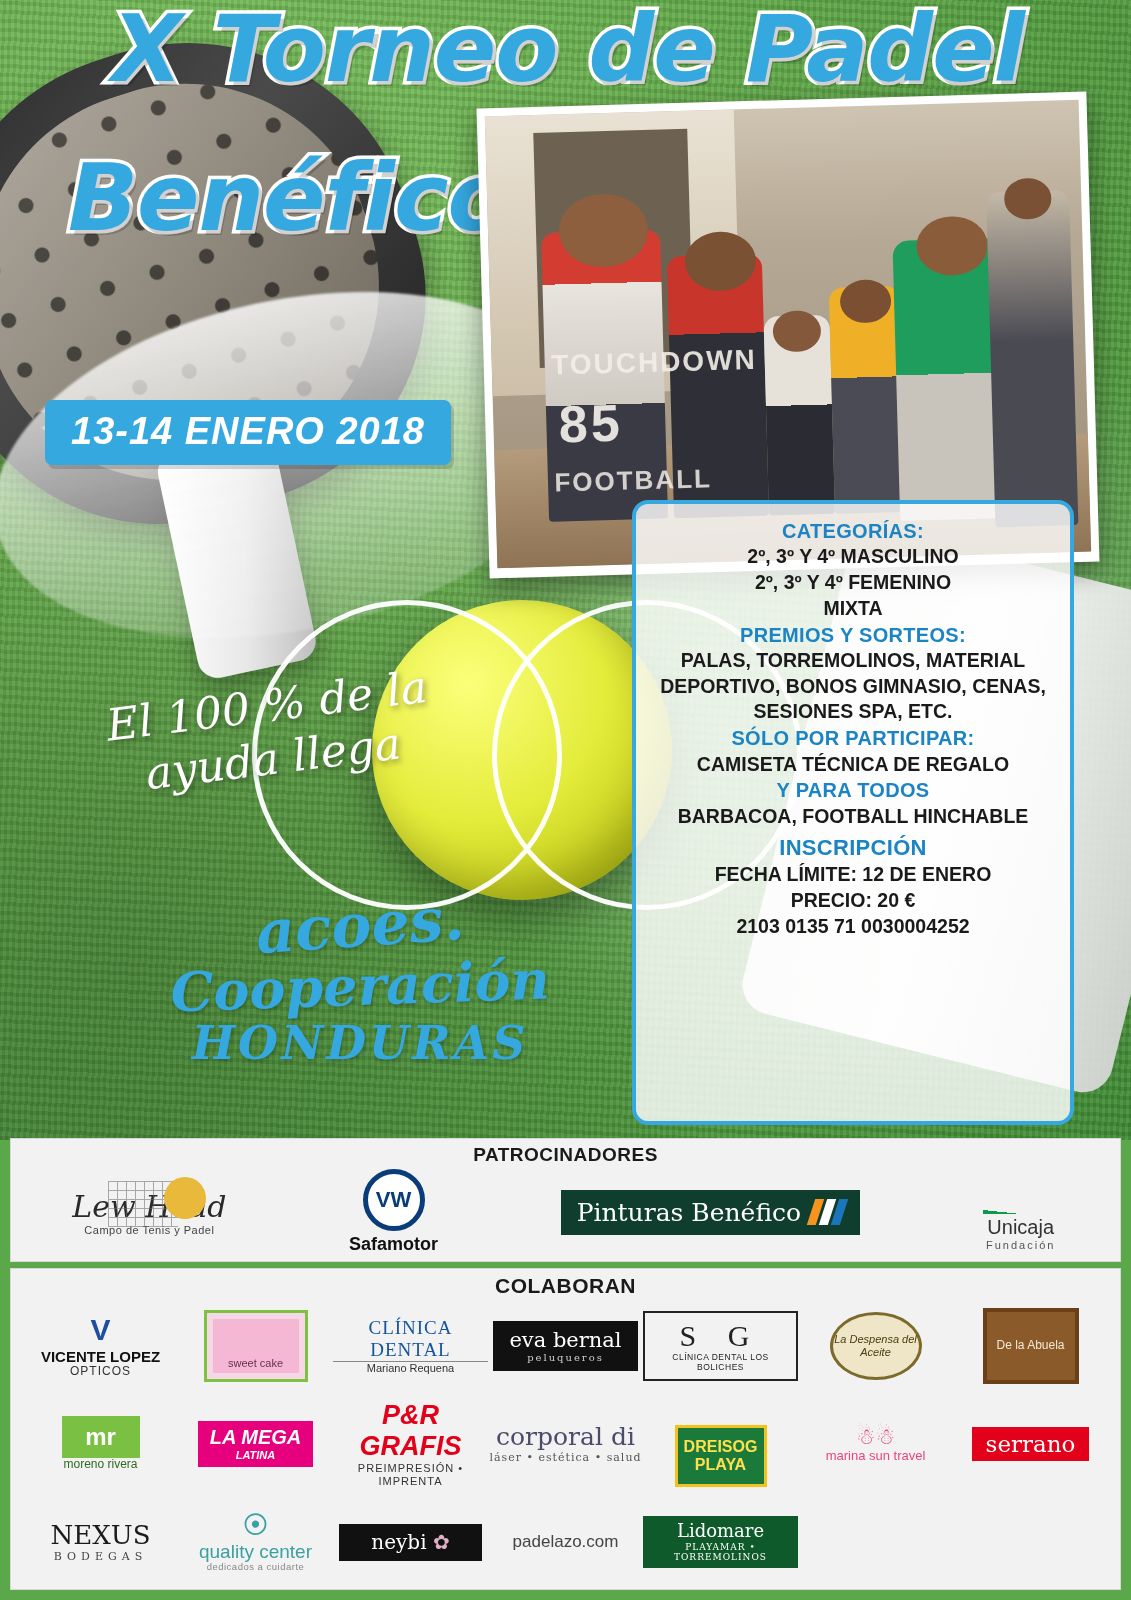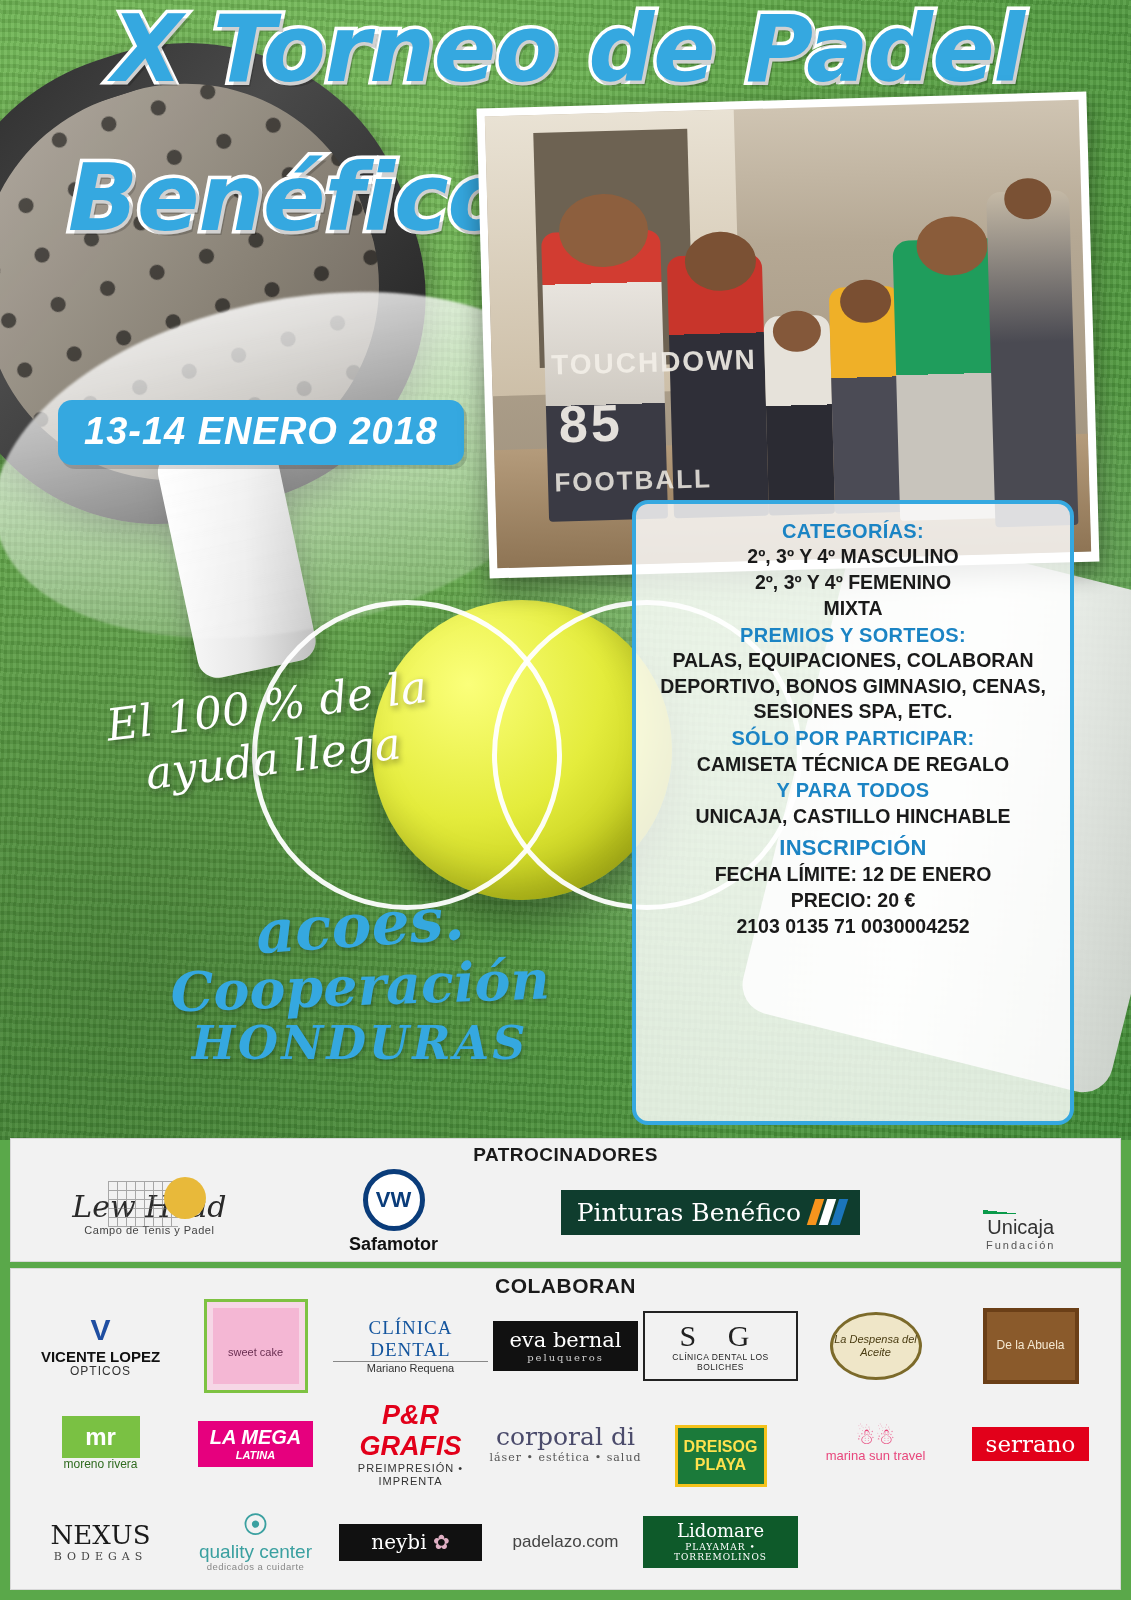--- a/index.html
+++ b/index.html
@@ -93,25 +93,25 @@
     -webkit-text-stroke:7px #ffffff;
     paint-order:stroke fill;
     letter-spacing:-1px;
     line-height:0.95;
     text-shadow:4px 5px 0 rgba(0,0,0,0.18);
   }
   .title-1 { font-size:92px; text-align:center; }
   .title-2 { font-size:92px; text-align:left; margin-left:20px; margin-top:62px; }
 
   .date-badge {
-    position:absolute; left:58px; top:400px;
+    position:absolute; left:45px; top:400px;
     background:#35a8e0; color:#ffffff;
     font-size:38px; font-weight:bold; font-style:italic;
     padding:10px 26px 12px 26px;
-    border-radius:14px;
+    border-radius:7px;
     box-shadow:3px 4px 0 rgba(0,0,0,0.15);
     letter-spacing:1px;
   }
 
   
   .photo {
     position:absolute; left:483px; top:100px; width:610px; height:470px;
     transform:rotate(-1.6deg);
     background:#ffffff;
     padding:8px 8px 10px 8px;
@@ -250,21 +250,21 @@
     display:grid; grid-template-columns:repeat(7, 1fr); grid-template-rows:repeat(3, 1fr);
     align-items:center; justify-items:center;
     padding:0 12px;
   }
   .c-cell { text-align:center; font-size:12px; color:#222; line-height:1.15; }
 
   .vl .v { font-size:30px; color:#1f4ea1; font-weight:bold; }
   .vl .n { font-weight:bold; font-size:15px; color:#111; }
   .vl .o { font-size:12px; color:#333; letter-spacing:1px; }
 
-  .cup { width:104px; height:94px; border:3px solid #7ec242; background:#f6d7e6; position:relative; }
+  .cup { width:104px; height:72px; border:3px solid #7ec242; background:#f6d7e6; position:relative; }
   .cup .pink { position:absolute; inset:6px; background:#f4b7d4; }
   .cup .txt { position:absolute; left:0; right:0; top:44px; font-size:11px; color:#6a2f52; }
 
   .cd { }
   .cd .t { font-family:"Liberation Serif", serif; font-size:19px; color:#14559e; letter-spacing:1px; }
   .cd .s { font-size:11px; color:#333; border-top:1px solid #888; }
 
   .eb { background:#111; color:#fff; padding:7px 16px; font-size:21px; font-family:"DejaVu Serif", serif; }
   .eb small { display:block; font-size:10px; color:#cfcfcf; letter-spacing:2px; }
 
@@ -365,29 +365,29 @@
     <span class="a3">HONDURAS</span>
   </div>
 
   <div class="info-panel">
     <div class="hd">CATEGORÍAS:</div>
     <div class="ln">2º, 3º Y 4º MASCULINO</div>
     <div class="ln">2º, 3º Y 4º FEMENINO</div>
     <div class="ln">MIXTA</div>
 
     <div class="hd">PREMIOS Y SORTEOS:</div>
-    <div class="ln">PALAS, EQUIPACIONES, COLABORAN</div>
+    <div class="ln">PALAS, TORREMOLINOS, MATERIAL</div>
     <div class="ln">DEPORTIVO, BONOS GIMNASIO, CENAS,</div>
     <div class="ln">SESIONES SPA, ETC.</div>
 
     <div class="hd">SÓLO POR PARTICIPAR:</div>
     <div class="ln">CAMISETA TÉCNICA DE REGALO</div>
 
     <div class="hd">Y PARA TODOS</div>
-    <div class="ln">UNICAJA, CASTILLO HINCHABLE</div>
+    <div class="ln">BARBACOA, FOOTBALL HINCHABLE</div>
 
     <div class="hd" style="font-size:22px;margin-top:4px;">INSCRIPCIÓN</div>
 
     <div class="ln">
       <span>FECHA LÍMITE: </span><span class="strong-b">12 DE ENERO</span>
     </div>
     <div class="ln" style="">PRECIO: 20 €</div>
     <div class="ln">2103 0135 71 0030004252</div>
   </div>
 

